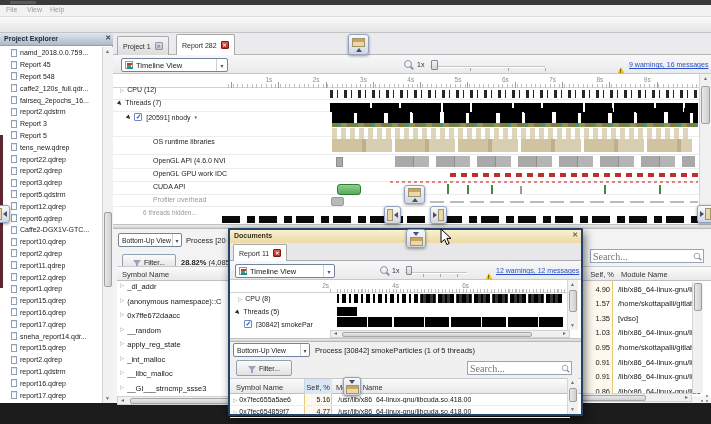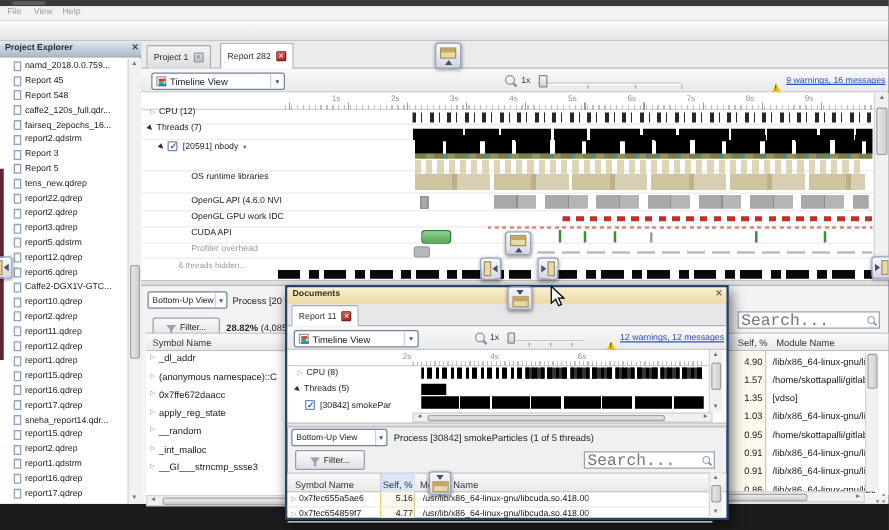--- a/index.html
+++ b/index.html
@@ -90,21 +90,21 @@
 
   
   .splitter{position:absolute;background:linear-gradient(#ececec,#d2d2d2);border-top:1px solid #c2c2c2;border-bottom:1px solid #b9b9b9;}
   .bottom-pane{position:absolute;left:113px;top:229px;width:598px;height:174px;background:#f3f3f4;}
   .btn{border:1px solid #93a0b2;border-radius:2px;background:linear-gradient(#fbfbfb,#e1e1e3);
     display:flex;align-items:center;justify-content:center;font-size:7px;color:#222;}
   .funnel{width:0;height:0;border-left:4px solid transparent;border-right:4px solid transparent;border-top:5px solid #9aa3b5;margin-right:3px;position:relative;}
   .funnel:after{content:"";position:absolute;left:-1px;top:-5px;width:2px;height:7px;background:#9aa3b5;}
   .stat{position:absolute;font-size:7.5px;color:#222;}
   .search-box{position:absolute;background:#fff;border:1px solid #98a3b3;display:flex;align-items:center;}
-  .search-box input{border:none;outline:none;flex:1;font-size:13px;color:#555;font-family:Liberation Mono, monospace;padding:0 2px;background:transparent;min-width:0;}
+  .search-box input{border:none;outline:none;flex:1;font-size:10px;color:#555;font-family:Liberation Serif, serif;padding:0 2px;background:transparent;min-width:0;}
   .search-box .mag{transform:scale(.8);margin-right:2px;flex:none;}
   .thead{position:absolute;background:linear-gradient(#fbfbfb,#e8e8ea);border-top:1px solid #c9c9c9;border-bottom:1px solid #bfbfbf;font-size:7.5px;color:#333;}
   .tbody-white{position:absolute;background:#fff;}
   .sym-row{height:14.5px;display:flex;align-items:flex-start;font-size:7.5px;color:#161616;padding-left:3px;white-space:nowrap;}
   .sym-row .exp{color:#9a9a9a;font-size:5.5px;margin-right:3px;}
   .mod-row{height:14.55px;display:flex;align-items:center;font-size:7.5px;color:#161616;white-space:nowrap;}
   .mod-row .selfv{width:50px;text-align:right;flex:none;padding-right:3px;}
   .mod-row .modv{padding-left:5px;overflow:hidden;}
   .self-col-tint{position:absolute;background:#fdf9ee;border-right:1px solid #e9c87b;}
   .hscroll{position:absolute;background:#f0f0f1;border:1px solid #d2d2d2;}
@@ -504,33 +504,37 @@
             <span>(anonymous namespace)::C</span>
           </div>
 
           <div class="sym-row">
             <span class="exp">▷</span>
             <span>0x7ffe672daacc</span>
           </div>
 
           <div class="sym-row">
             <span class="exp">▷</span>
-            <span>apply_reg_state</span>
+            <span>__random</span>
           </div>
 
           <div class="sym-row">
             <span class="exp">▷</span>
-            <span>__random</span>
+            <span>apply_reg_state</span>
           </div>
 
           <div class="sym-row">
             <span class="exp">▷</span>
             <span>_int_malloc</span>
           </div>
 
+          <div class="sym-row">
+            <span class="exp">▷</span>
+            <span>__libc_malloc</span>
+          </div>
 
           <div class="sym-row">
             <span class="exp">▷</span>
             <span>__GI___strncmp_ssse3</span>
           </div>
         </div>
 
       <div class="abs" style="left:450px;top:53px;width:242px;">
 
           <div class="mod-row">

